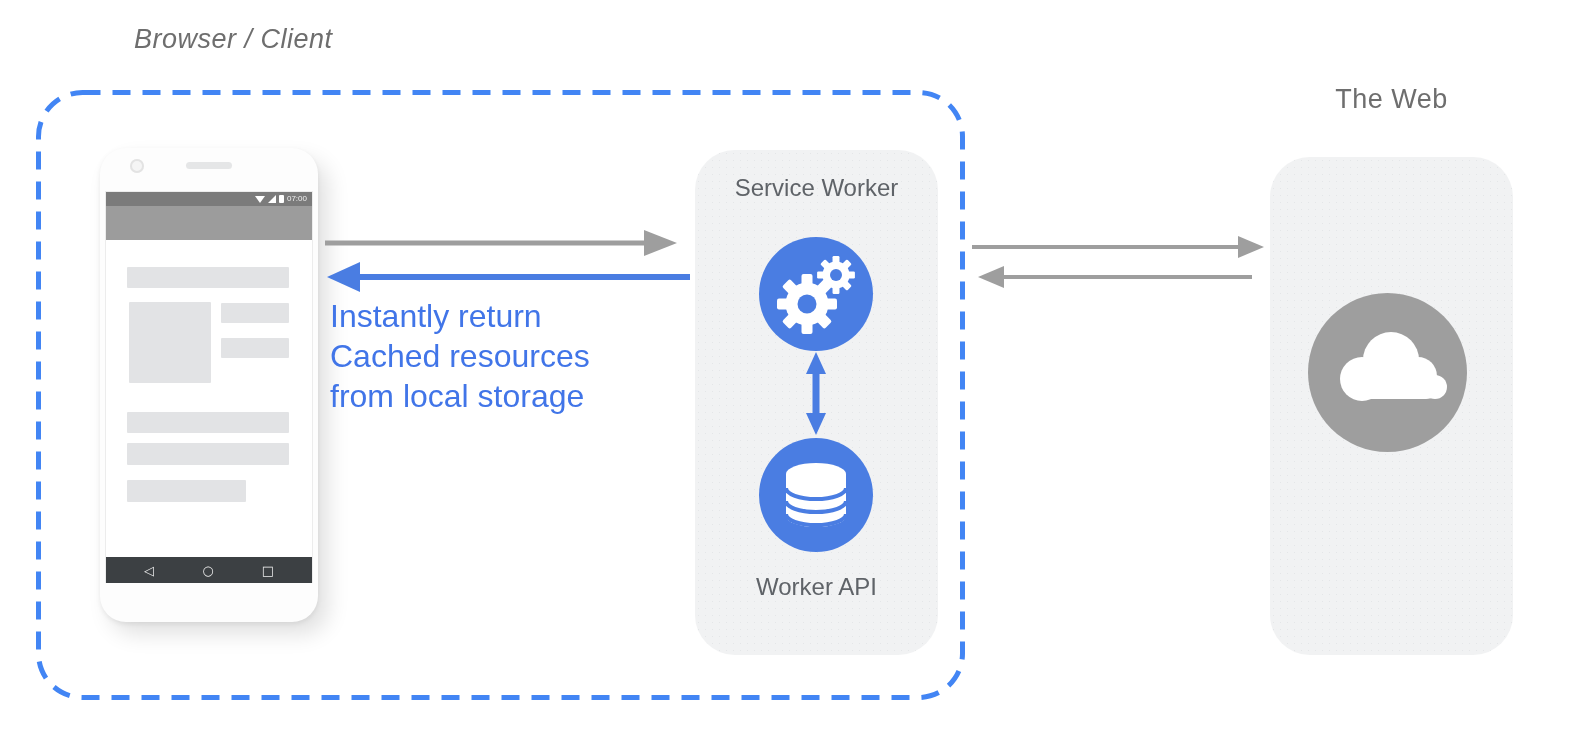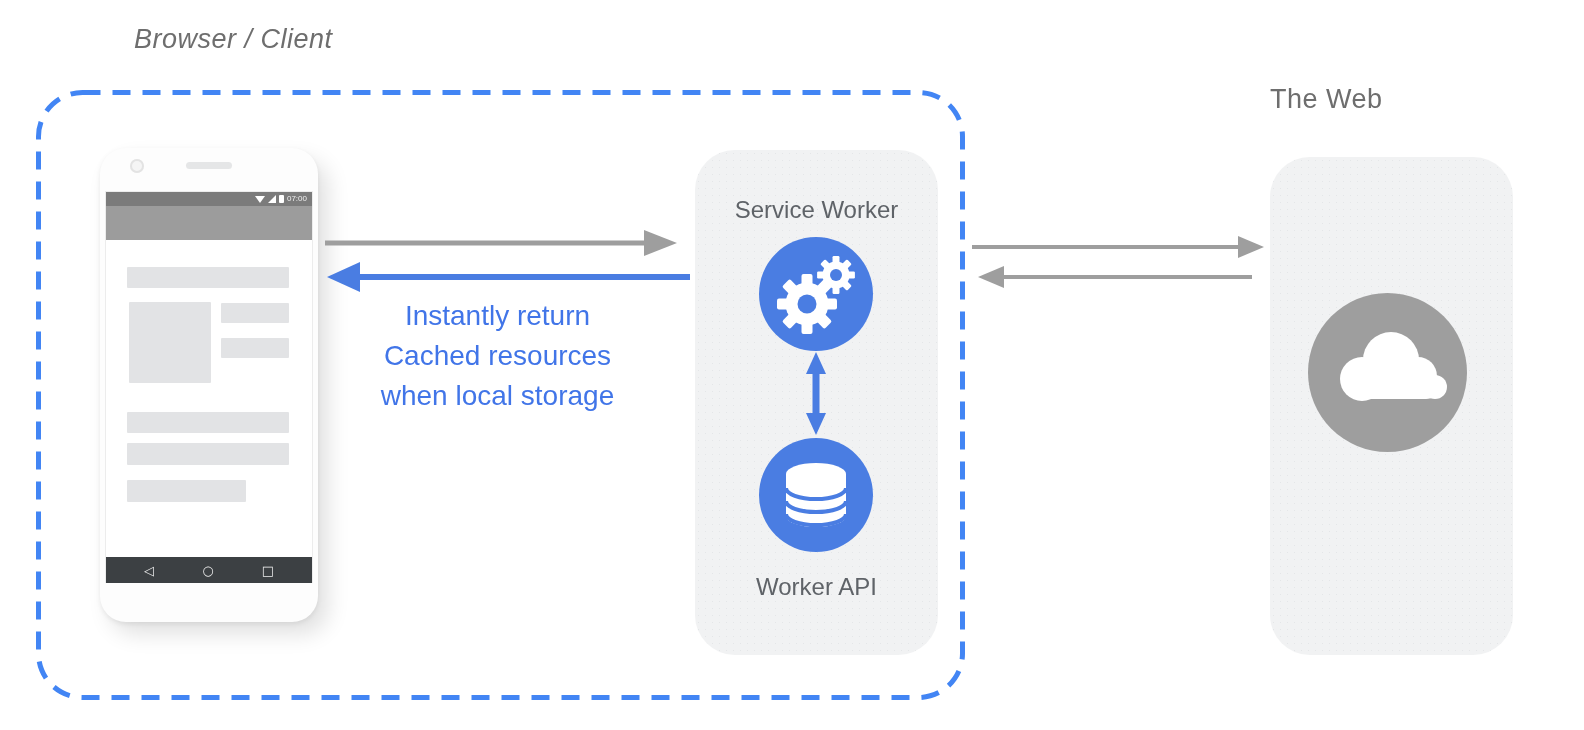--- a/index.html
+++ b/index.html
@@ -44,30 +44,30 @@
     background-color:#f1f2f3;border-radius:40px;
     background-image:radial-gradient(#e4e6e8 .9px, transparent .9px);
     background-size:7px 7px;
   }
   .panel-title{width:100%;text-align:center;font-size:24px;color:#5f6368;}
   .blue-circle{width:114px;height:114px;border-radius:50%;background:var(--circle-blue);}
   .gray-circle{width:159px;height:159px;border-radius:50%;background:var(--web-circle-gray);}
 
   
   .annotation{
-    color:var(--text-blue);font-size:28px;line-height:40px;text-align:center;
+    color:var(--text-blue);font-size:32px;line-height:40px;text-align:left;
   }
 </style>
 </head>
 <body>
 
 <div class="canvas">
 
   <div class="abs section-title" style="left:134px;top:24px;font-style:italic;">Browser / Client</div>
-  <div class="abs section-title" style="left:1270px;top:84px;width:243px;text-align:left;">The Web</div>
+  <div class="abs section-title" style="left:1270px;top:84px;width:243px;text-align:center;">The Web</div>
 
   <div class="abs phone">
     <div class="abs phone-camera"></div>
     <div class="abs phone-speaker"></div>
     <div class="abs phone-screen">
       <div class="abs status-bar">
         <span class="sb-wifi"></span>
         <span class="sb-signal"></span>
         <span class="sb-batt"></span>
         <span class="sb-time">07:00</span>
@@ -84,26 +84,26 @@
         <span class="nav-glyph">◁</span>
         <span class="nav-glyph">○</span>
         <span class="nav-glyph">□</span>
       </div>
     </div>
   </div>
 
   <div class="abs annotation" style="left:330px;top:296px;width:335px;">
     <div>Instantly return</div>
     <div>Cached resources</div>
-    <div>when local storage</div>
+    <div>from local storage</div>
   </div>
 
 
   <div class="abs panel" style="left:695px;top:150px;width:243px;height:505px;">
-    <div class="abs panel-title" style="top:46px;">Service Worker</div>
+    <div class="abs panel-title" style="top:24px;">Service Worker</div>
 
     <div class="abs blue-circle" style="left:64px;top:87px;">
       <svg width="114" height="114" viewBox="0 0 114 114">
         <g transform="translate(48,67)" fill="#fff">
           <g>
             <rect x="-5.5" y="-30" width="11" height="14" rx="2"></rect>
             <rect x="-5.5" y="-30" width="11" height="14" rx="2" transform="rotate(45)"></rect>
             <rect x="-5.5" y="-30" width="11" height="14" rx="2" transform="rotate(90)"></rect>
             <rect x="-5.5" y="-30" width="11" height="14" rx="2" transform="rotate(135)"></rect>
             <rect x="-5.5" y="-30" width="11" height="14" rx="2" transform="rotate(180)"></rect>

